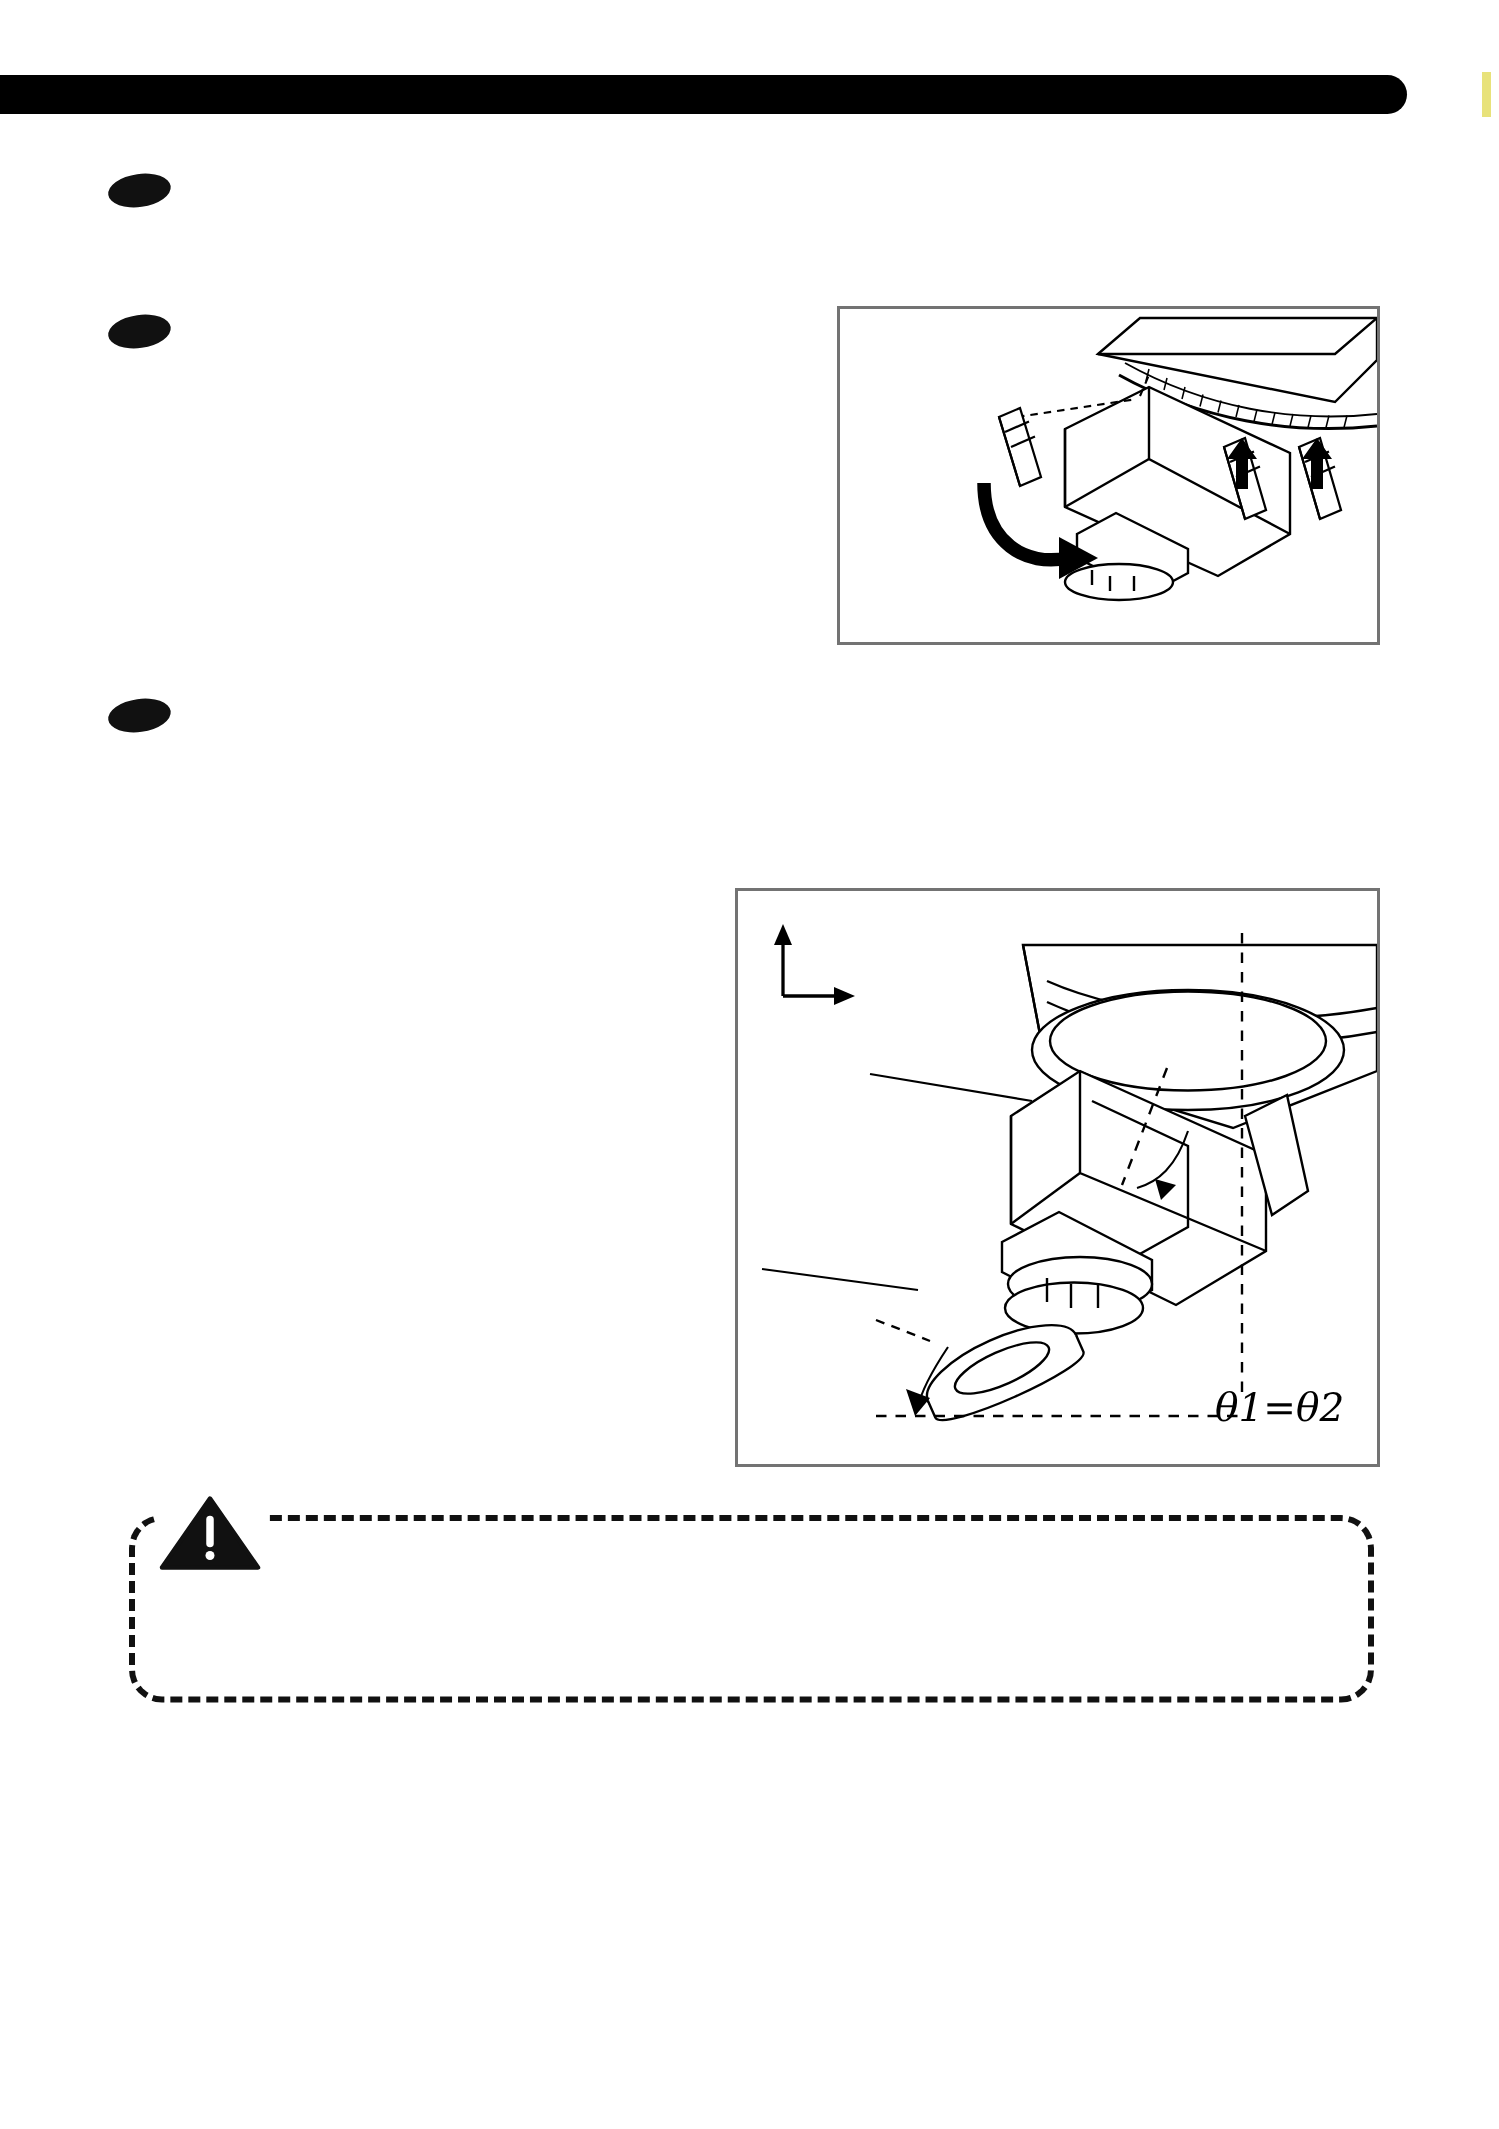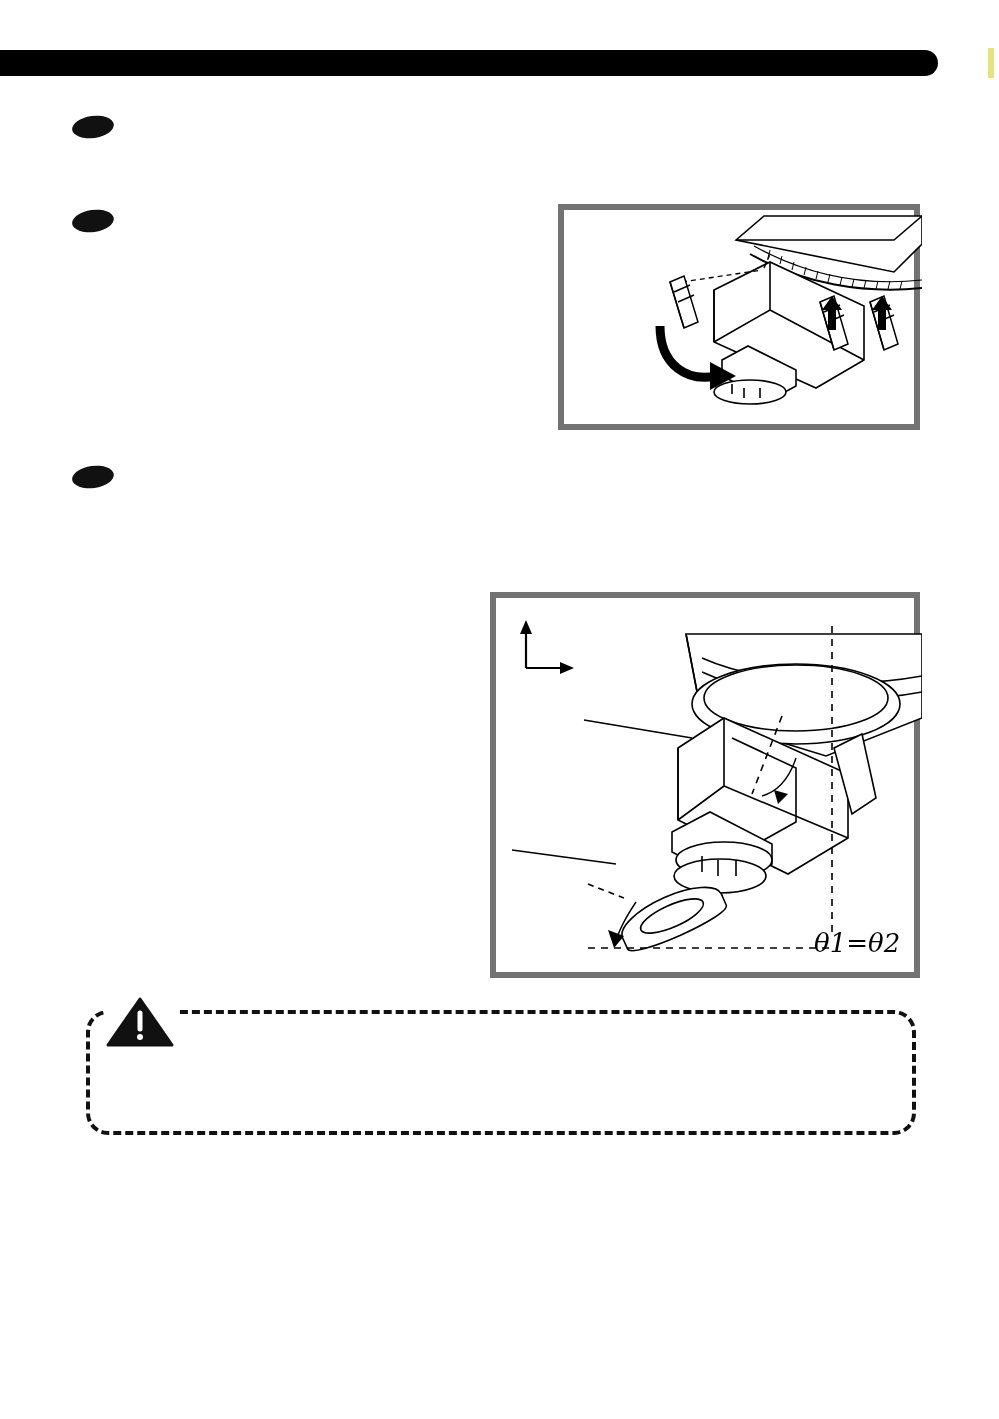--- a/index.html
+++ b/index.html
@@ -59,21 +59,21 @@
   .bullet-label {
     position: absolute;
     font-size: 13px;
     color: #111111;
     white-space: nowrap;
   }
 
   
   .figure {
     position: absolute;
-    border: 6px solid #737373;
+    border: 2px solid #737373;
     background: #ffffff;
     box-sizing: border-box;
     text-align: center;
   }
   .fig-caption {
     position: absolute;
     font-size: 12px;
     color: #000;
   }
 

